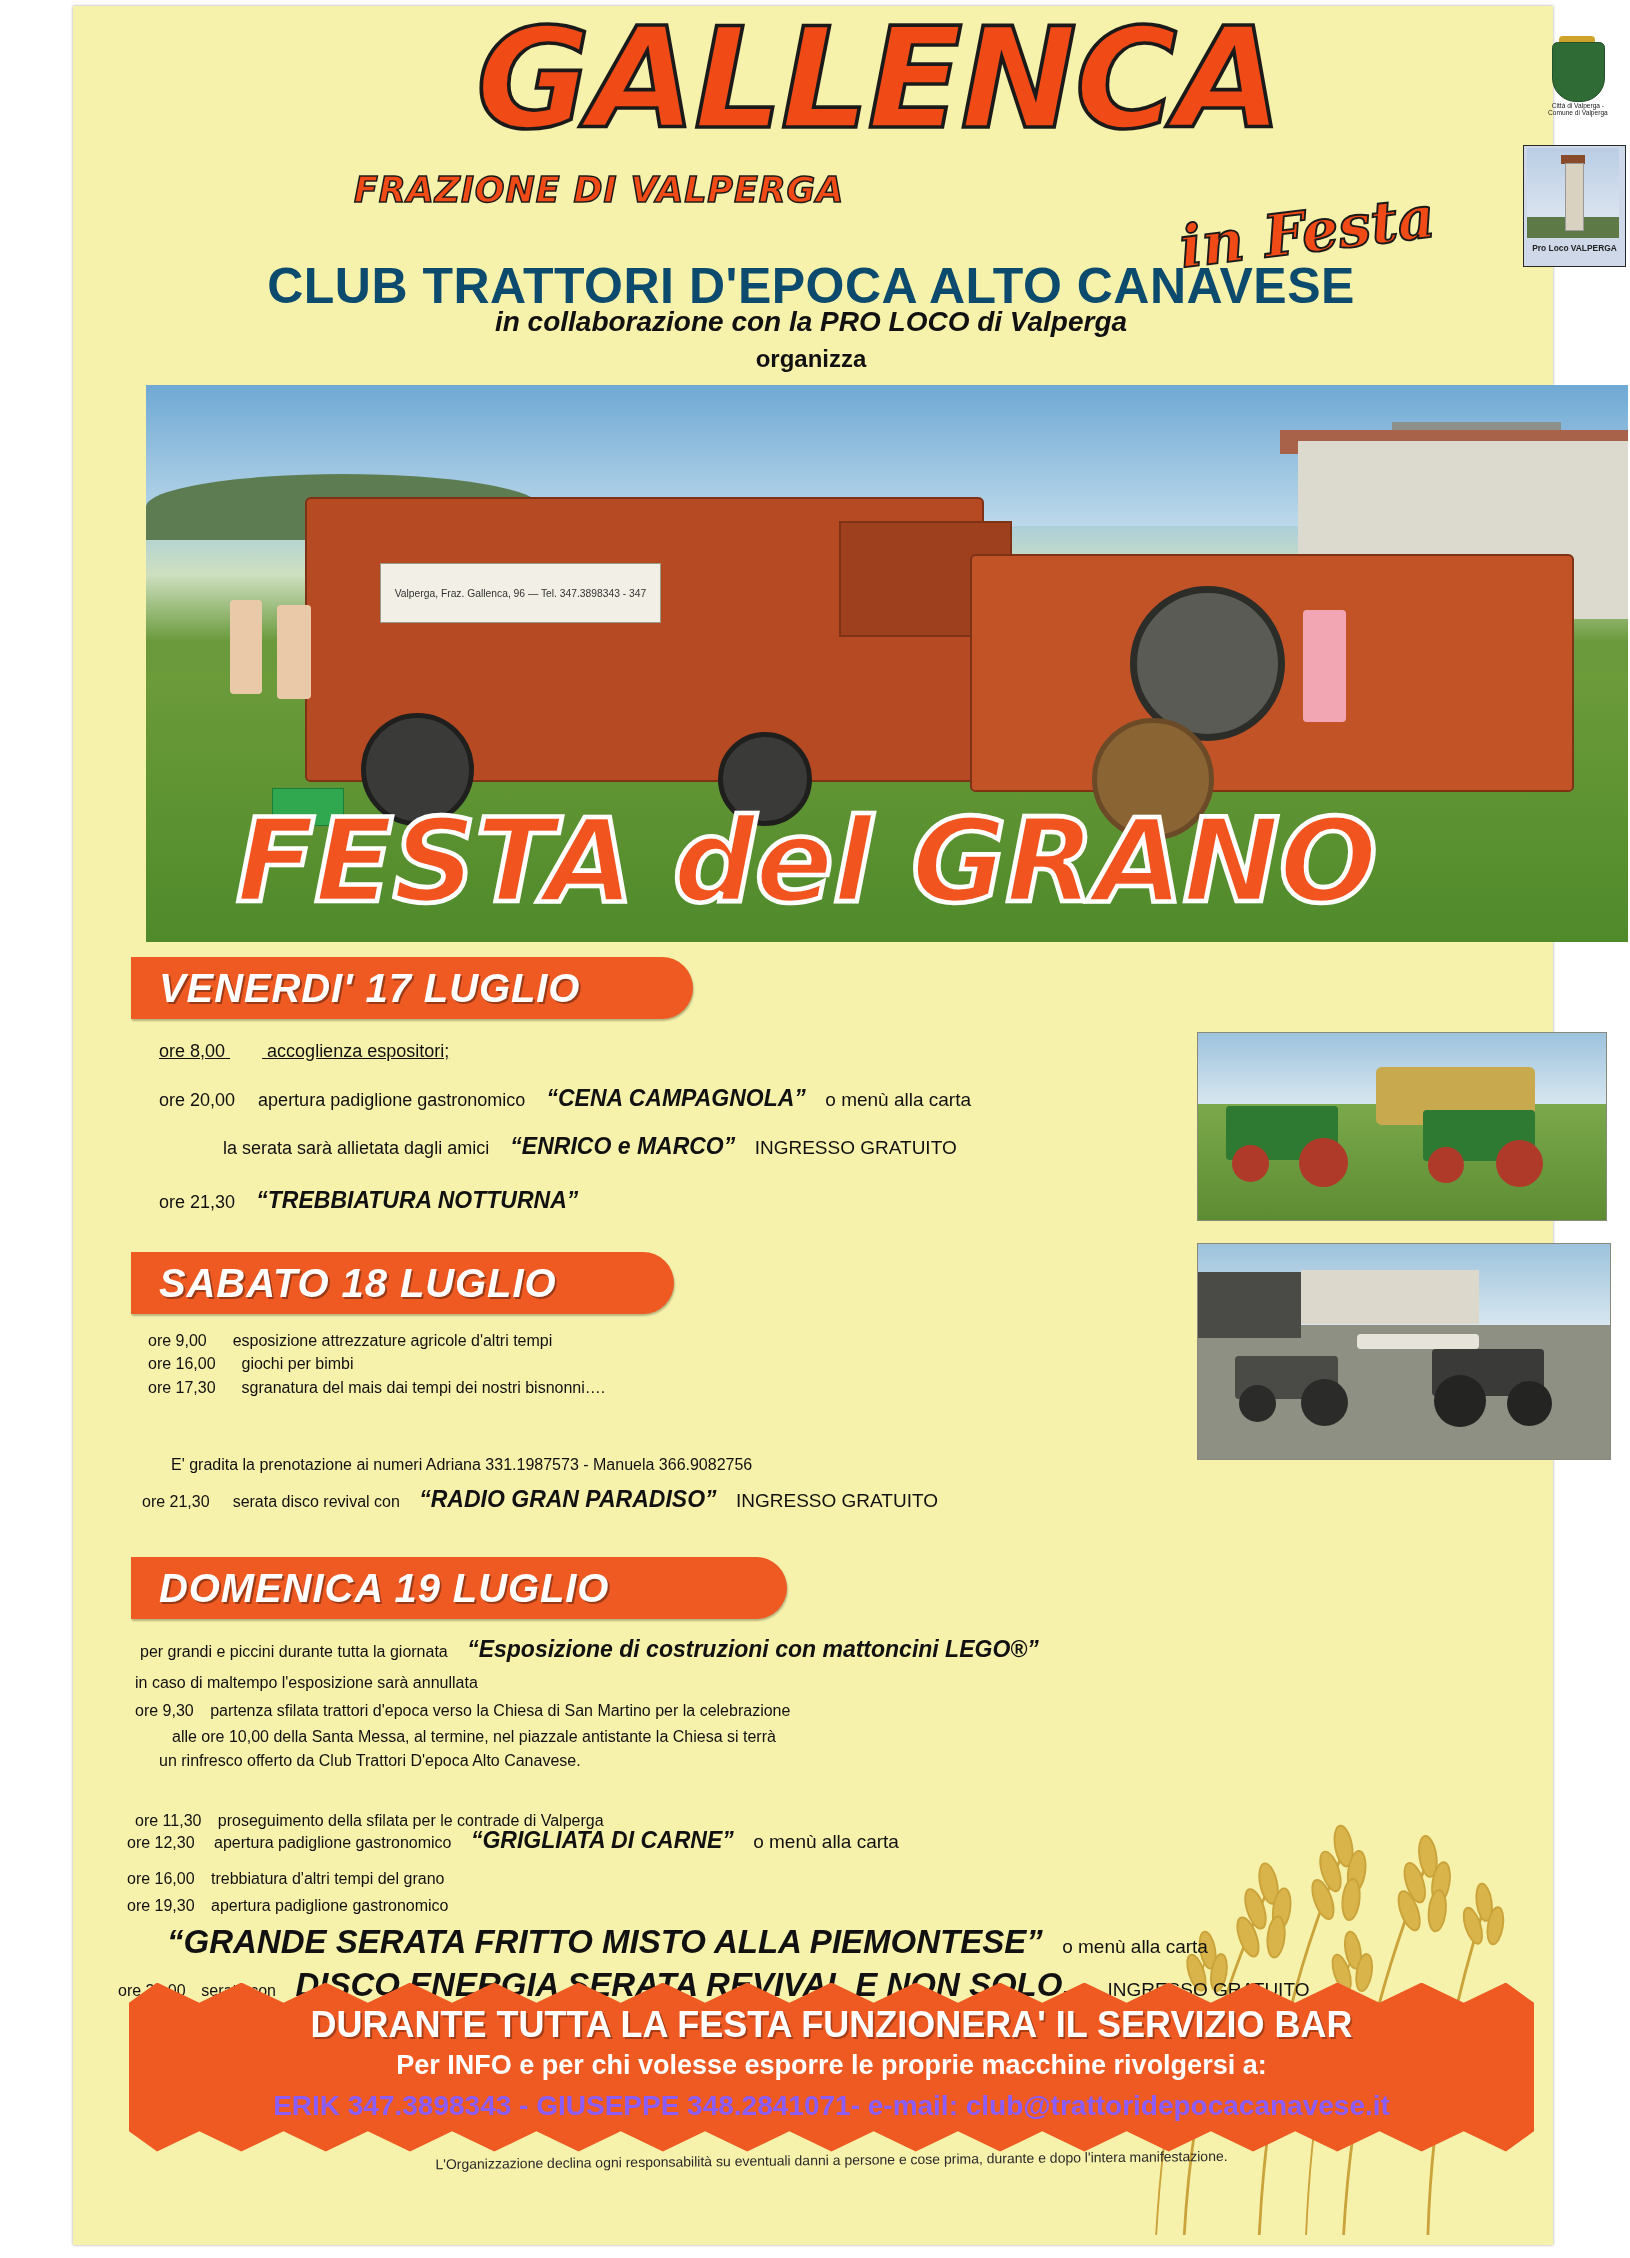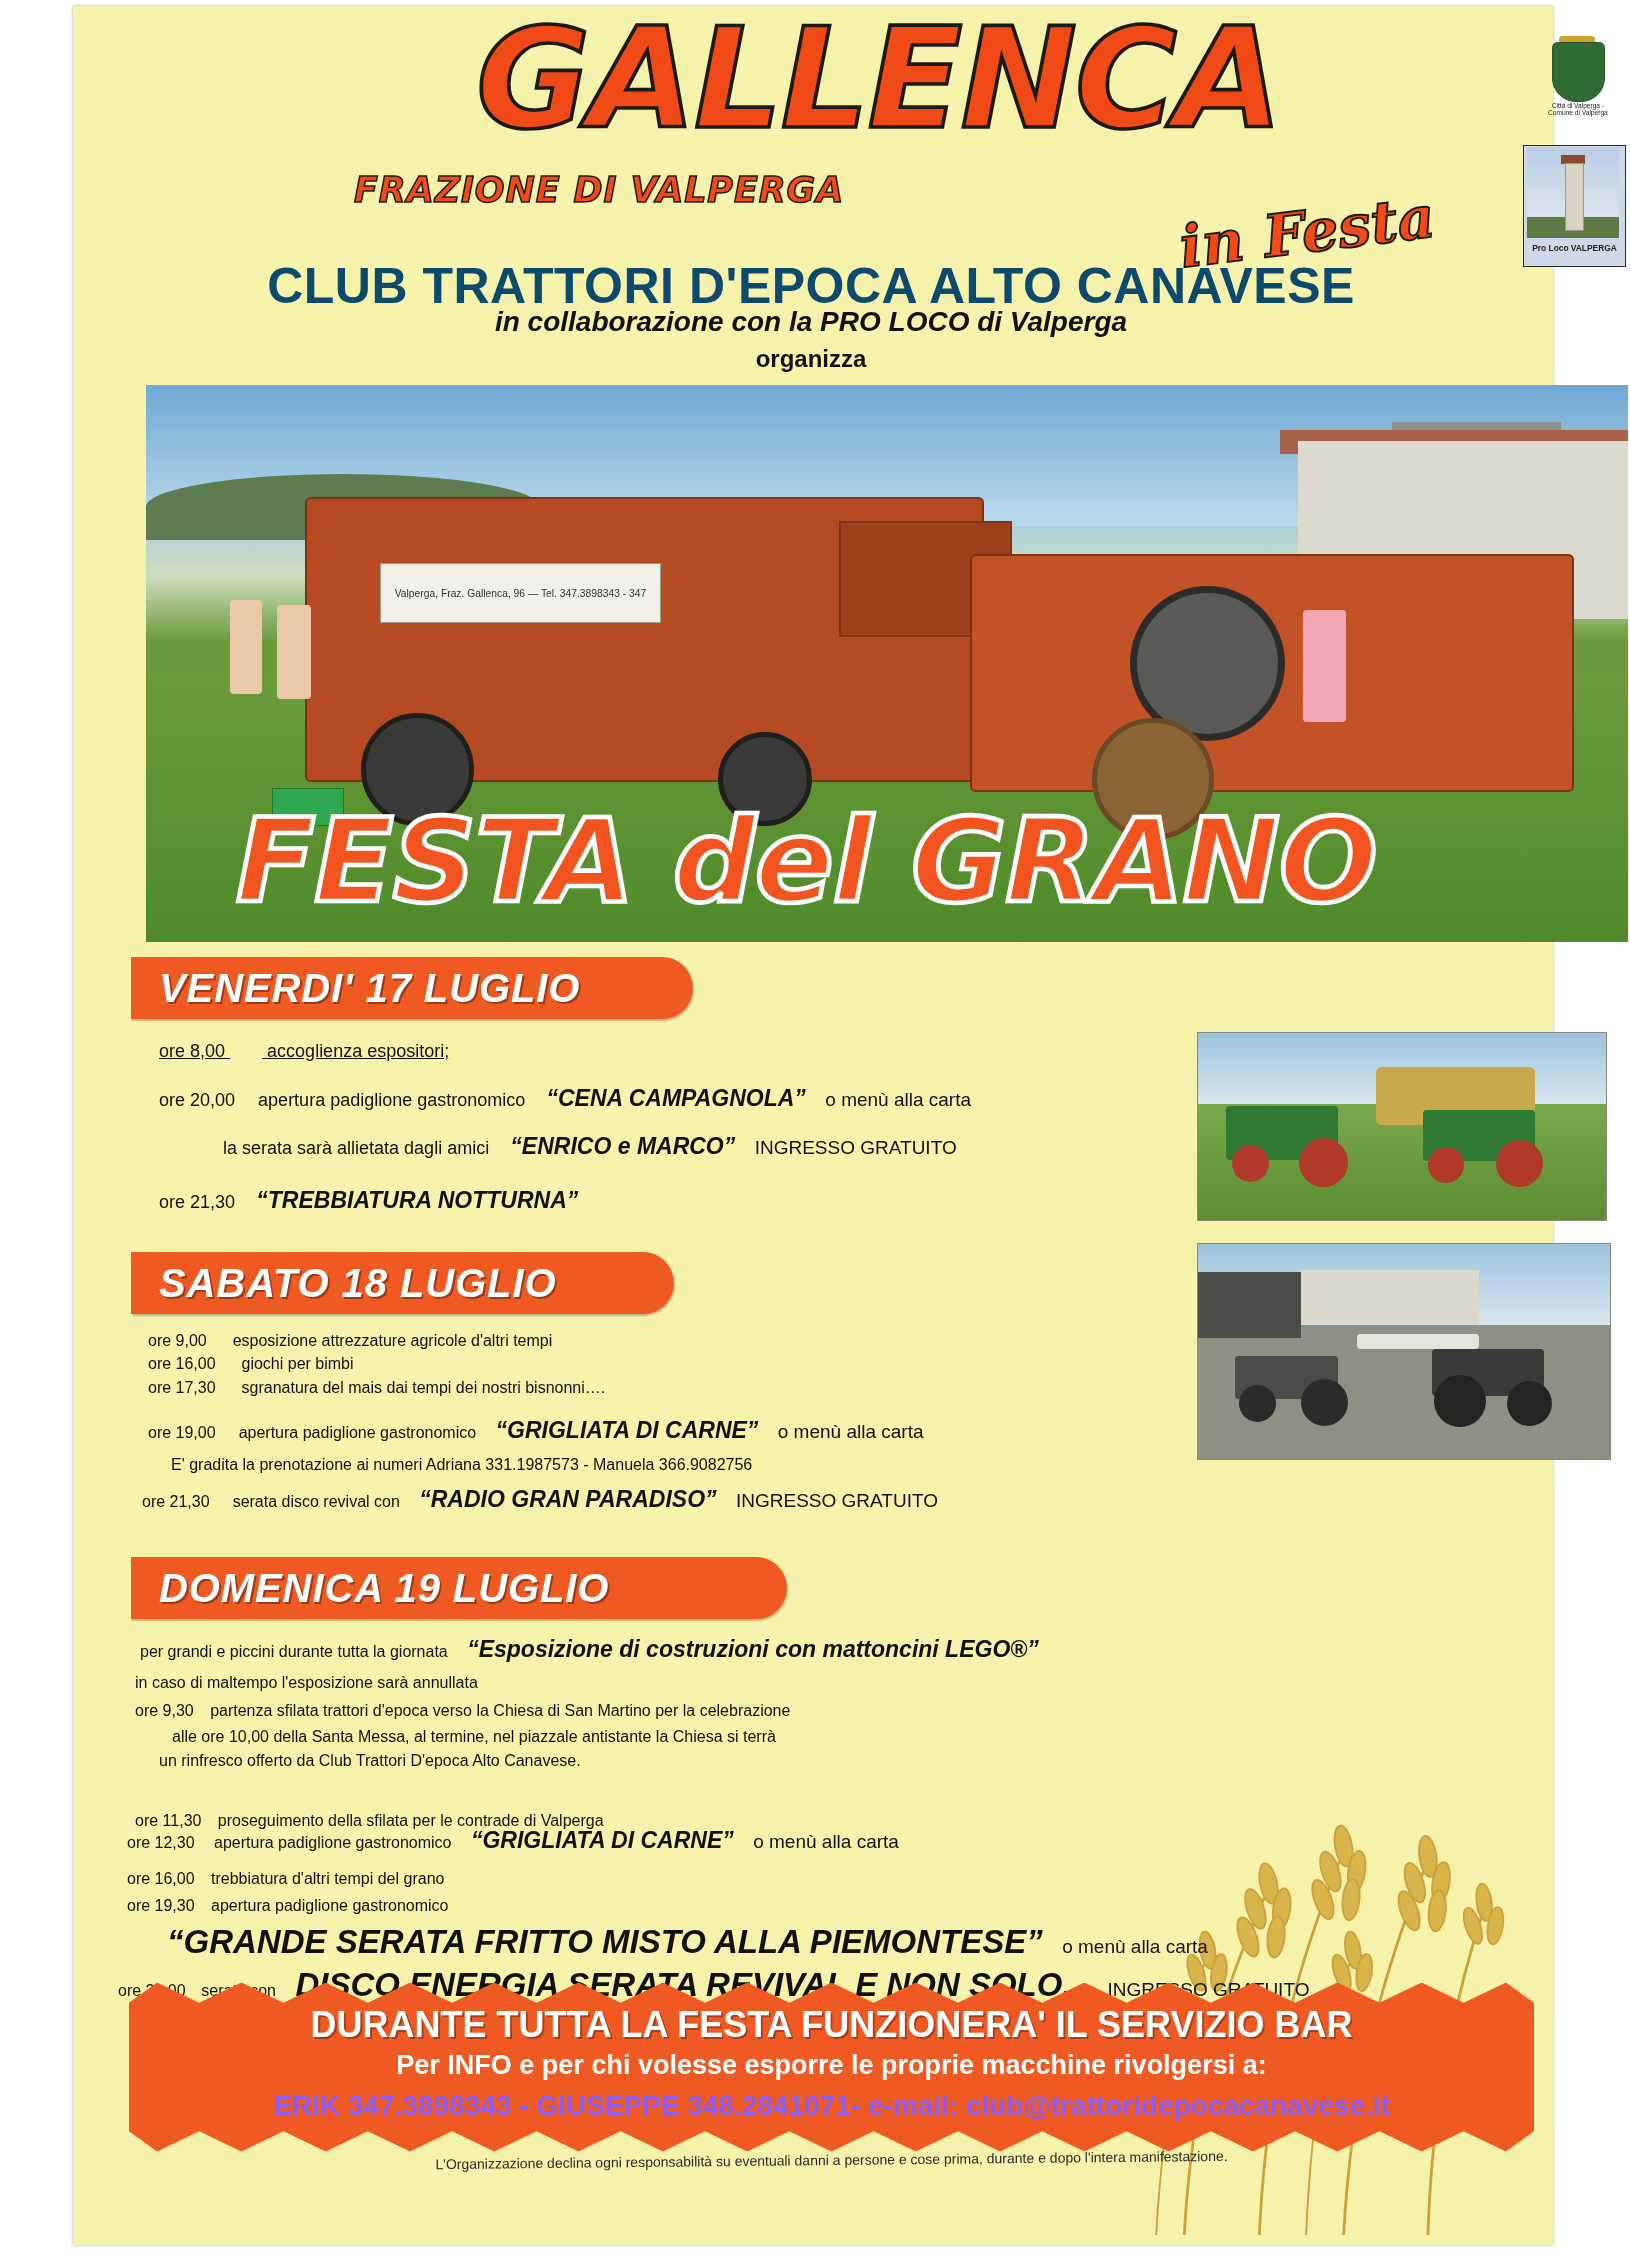--- a/index.html
+++ b/index.html
@@ -340,29 +340,20 @@
     <span class="ora">ore 16,00</span>
     <span style="display:inline-block;width:17px"></span>
     <span>giochi per bimbi</span>
   </div>
   <div class="row small" style="left:75px;top:1373px;">
     <span class="ora">ore 17,30</span>
     <span style="display:inline-block;width:17px"></span>
     <span>sgranatura del mais dai tempi dei nostri bisnonni….</span>
   </div>
 
-  <div class="row" style="left:75px;top:1411px;">
-    <span class="ora small">ore 19,00</span>
-    <span style="display:inline-block;width:13px"></span>
-    <span class="small">apertura padiglione gastronomico</span>
-    <span style="display:inline-block;width:9.4px"></span>
-    <span class="big">“GRIGLIATA DI CARNE”</span>
-    <span style="display:inline-block;width:9.4px"></span>
-    <span class="mid">o menù alla carta</span>
-  </div>
 
   <div class="row small" style="left:98px;top:1450px;">
     <span>E' gradita la prenotazione ai numeri Adriana 331.1987573 - Manuela 366.9082756</span>
   </div>
 
   <div class="row" style="left:69px;top:1480px;">
     <span class="ora small">ore 21,30</span>
     <span style="display:inline-block;width:13px"></span>
     <span class="small">serata disco revival con</span>
     <span style="display:inline-block;width:9.4px"></span>

